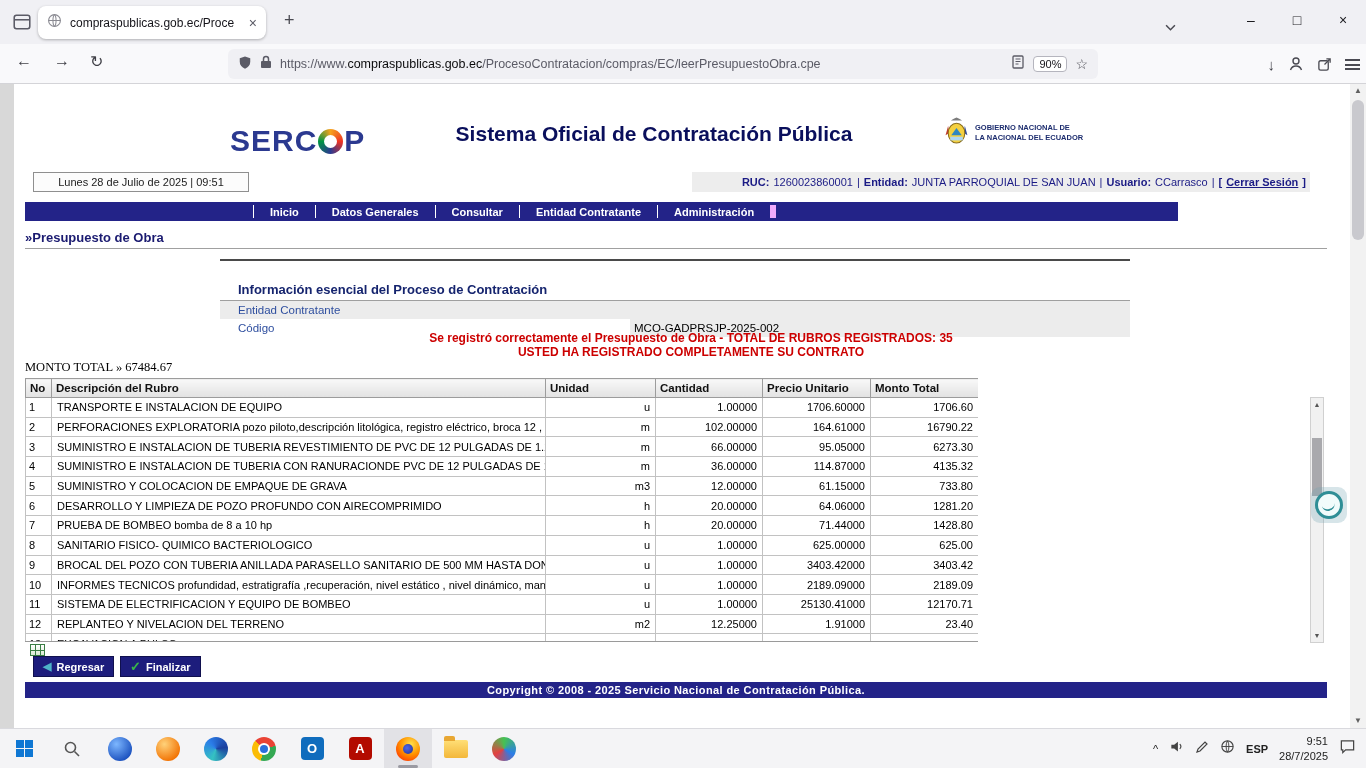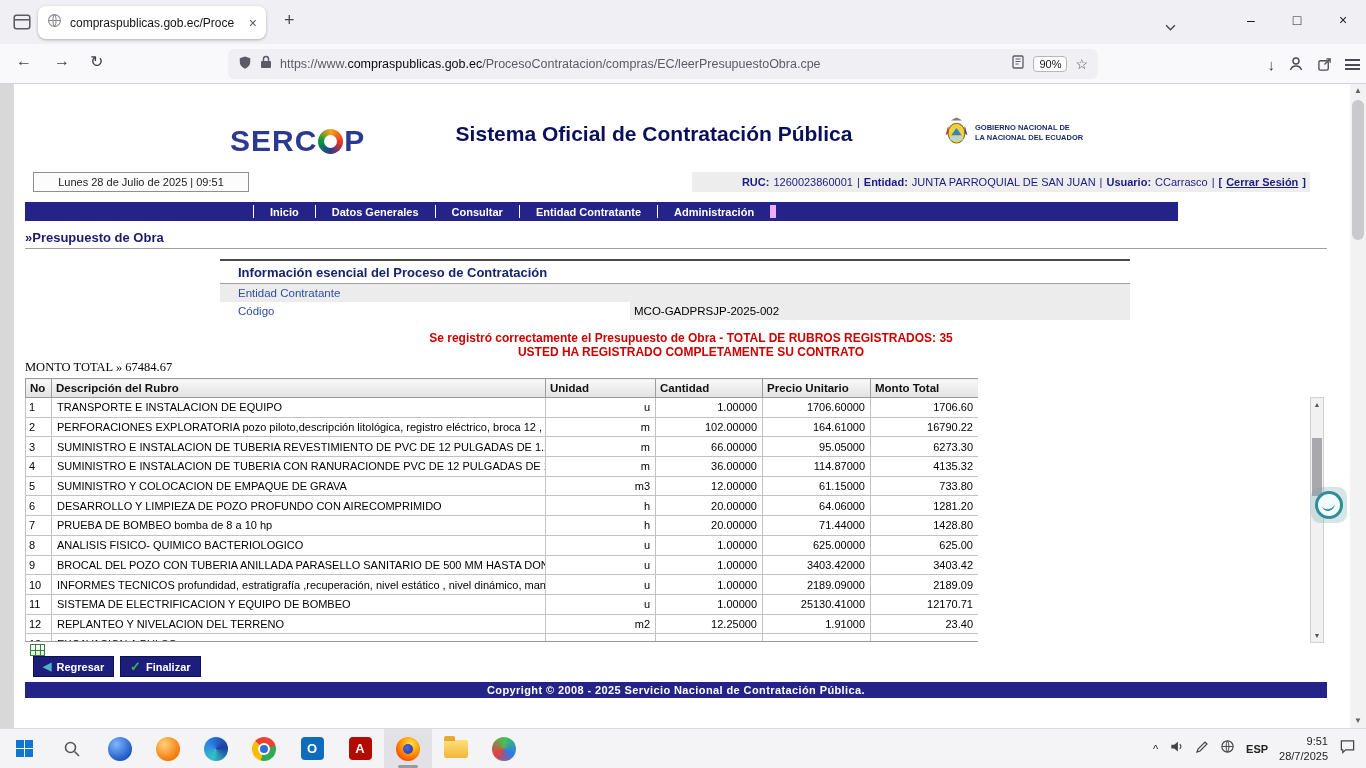--- a/index.html
+++ b/index.html
@@ -55,21 +55,21 @@
   .menubar { position:absolute; left:11px; top:118px; width:1153px; height:19px; background:#232388;
              display:flex; align-items:center; padding-left:228px; }
   .menu-item { color:#fff; font-size:11px; font-weight:bold; padding:0 16px; border-left:1px solid #fff;
                height:13px; display:flex; align-items:center; white-space:nowrap; }
   .menu-item:last-child { border-right:6px solid #f0abfc; }
 
   .breadcrumb { position:absolute; left:11px; top:146px; font-size:13px; font-weight:bold; color:#1a1a70; }
   .rule { position:absolute; left:11px; top:164px; width:1302px; border-top:1px solid #a0a0a0; }
 
   .infobox { position:absolute; left:206px; top:175px; width:910px; border-top:2px solid #4a4a4a; font-size:11.5px; }
-  .info-title { font-size:13px; font-weight:bold; color:#15246e; padding:4px 4px 3px 18px; border-bottom:1px solid #9f9f9f; }
+  .info-title { font-size:13px; font-weight:bold; color:#15246e; padding:4px 4px 3px 18px; border-bottom:1px solid #9f9f9f;margin-top:17px; }
   .info-row { display:flex; height:18px; align-items:center; }
   .info-row .lbl { width:410px; color:#2f4f9f; padding-left:18px; }
   .row-entidad { background:#ececec; }
   .row-codigo .val { background:#ececec; flex:1; height:100%; display:flex; align-items:center; color:#000; padding-left:4px; }
 
   .msg { position:absolute; left:0; width:1336px; text-align:center; color:#cc0000; font-weight:bold; font-size:12px;margin-left:9px; }
   .msg1 { top:247px; } .msg2 { top:261px; }
   .monto { position:absolute; left:11px; top:276px; font-family:"Liberation Serif",serif; font-size:12.5px; color:#000; }
 
   .tablewrap { position:absolute; left:11px; top:294px; width:953px; height:264px; overflow:hidden;
@@ -367,21 +367,21 @@
               <td class="c-no">7</td>
               <td class="c-desc">PRUEBA DE BOMBEO bomba de 8 a 10 hp</td>
               <td class="c-unit">h</td>
               <td class="c-num">20.00000</td>
               <td class="c-num">71.44000</td>
               <td class="c-num">1428.80</td>
             </tr>
 
             <tr>
               <td class="c-no">8</td>
-              <td class="c-desc">ANALISIS FISICO- QUIMICO BACTERIOLOGICO</td>
+              <td class="c-desc">SANITARIO FISICO- QUIMICO BACTERIOLOGICO</td>
               <td class="c-unit">u</td>
               <td class="c-num">1.00000</td>
               <td class="c-num">625.00000</td>
               <td class="c-num">625.00</td>
             </tr>
 
             <tr>
               <td class="c-no">9</td>
               <td class="c-desc">BROCAL DEL POZO CON TUBERIA ANILLADA PARASELLO SANITARIO DE 500 MM HASTA DONDE...</td>
               <td class="c-unit">u</td>

